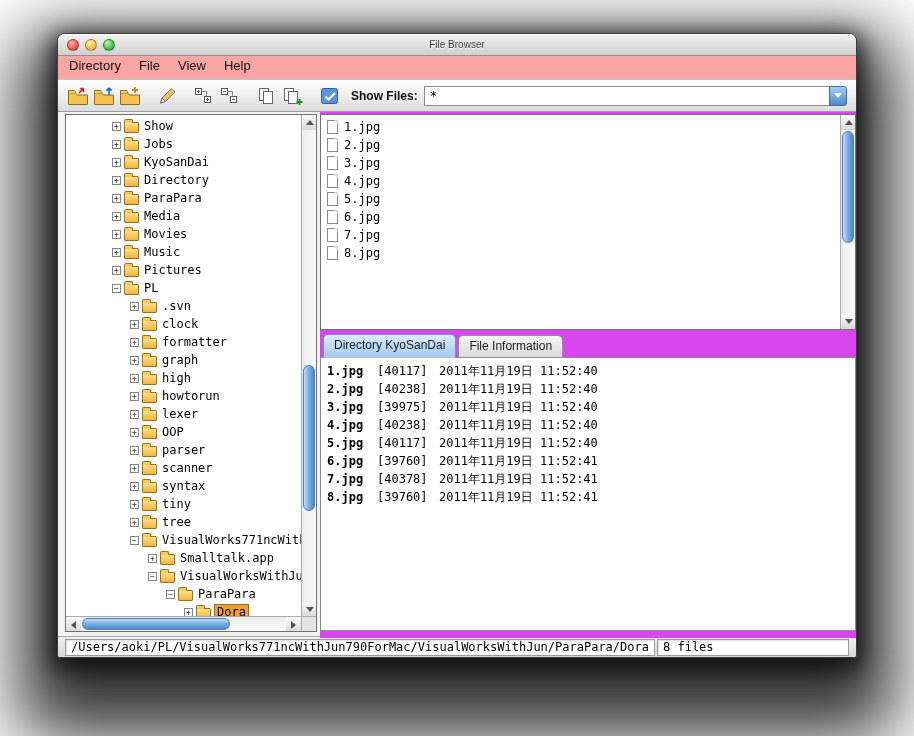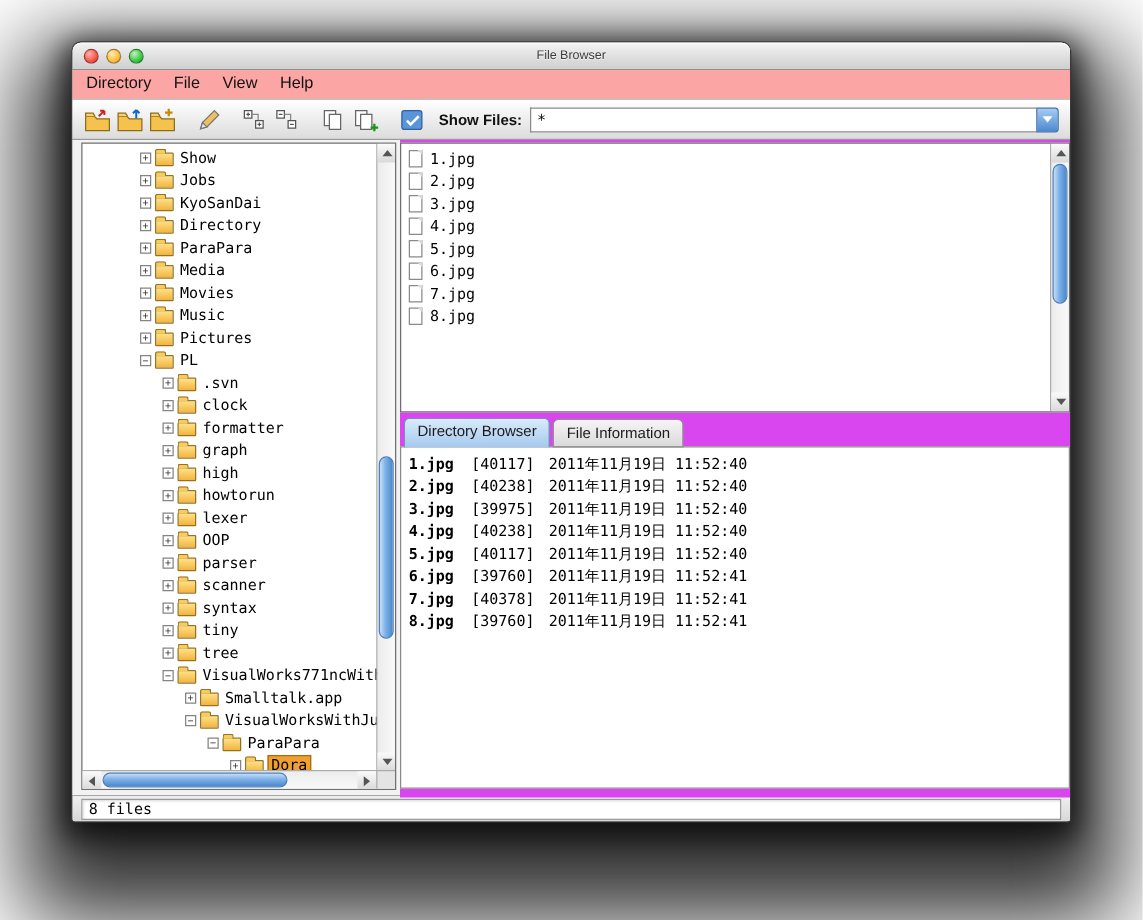--- a/index.html
+++ b/index.html
@@ -443,21 +443,21 @@
               </div>
             <div class="vthumb" style="top:16px; height:112px;"></div>
             <div class="sb-btn" style="bottom:0;">
                 <span class="tri-down"></span>
               </div>
           </div>
         </div>
 
         <div class="tab-area">
           <div class="tab-row" id="tabRow">
-              <div class="tab active">Directory Browser</div>
+              <div class="tab active">Directory KyoSanDai</div>
               <div class="tab">File Information</div>
             </div>
           <div class="tab-content" id="contentsTable">
               <div class="t-row">
                 <span class="t-name">1.jpg</span>
                 <span class="t-size">[40117]</span>
                 <span class="t-date">2011年11月19日 11:52:40</span>
               </div>
               <div class="t-row">
                 <span class="t-name">2.jpg</span>
@@ -494,17 +494,18 @@
                 <span class="t-size">[39760]</span>
                 <span class="t-date">2011年11月19日 11:52:41</span>
               </div>
             </div>
         </div>
 
       </div>
     </div>
 
     <div class="statusbar">
+      <div class="status-field path">/Users/aoki/PL/VisualWorks771ncWithJun790ForMac/VisualWorksWithJun/ParaPara/Dora</div>
       <div class="status-field count">8 files</div>
     </div>
 
   </div>
 </div>
 
 </body></html>

